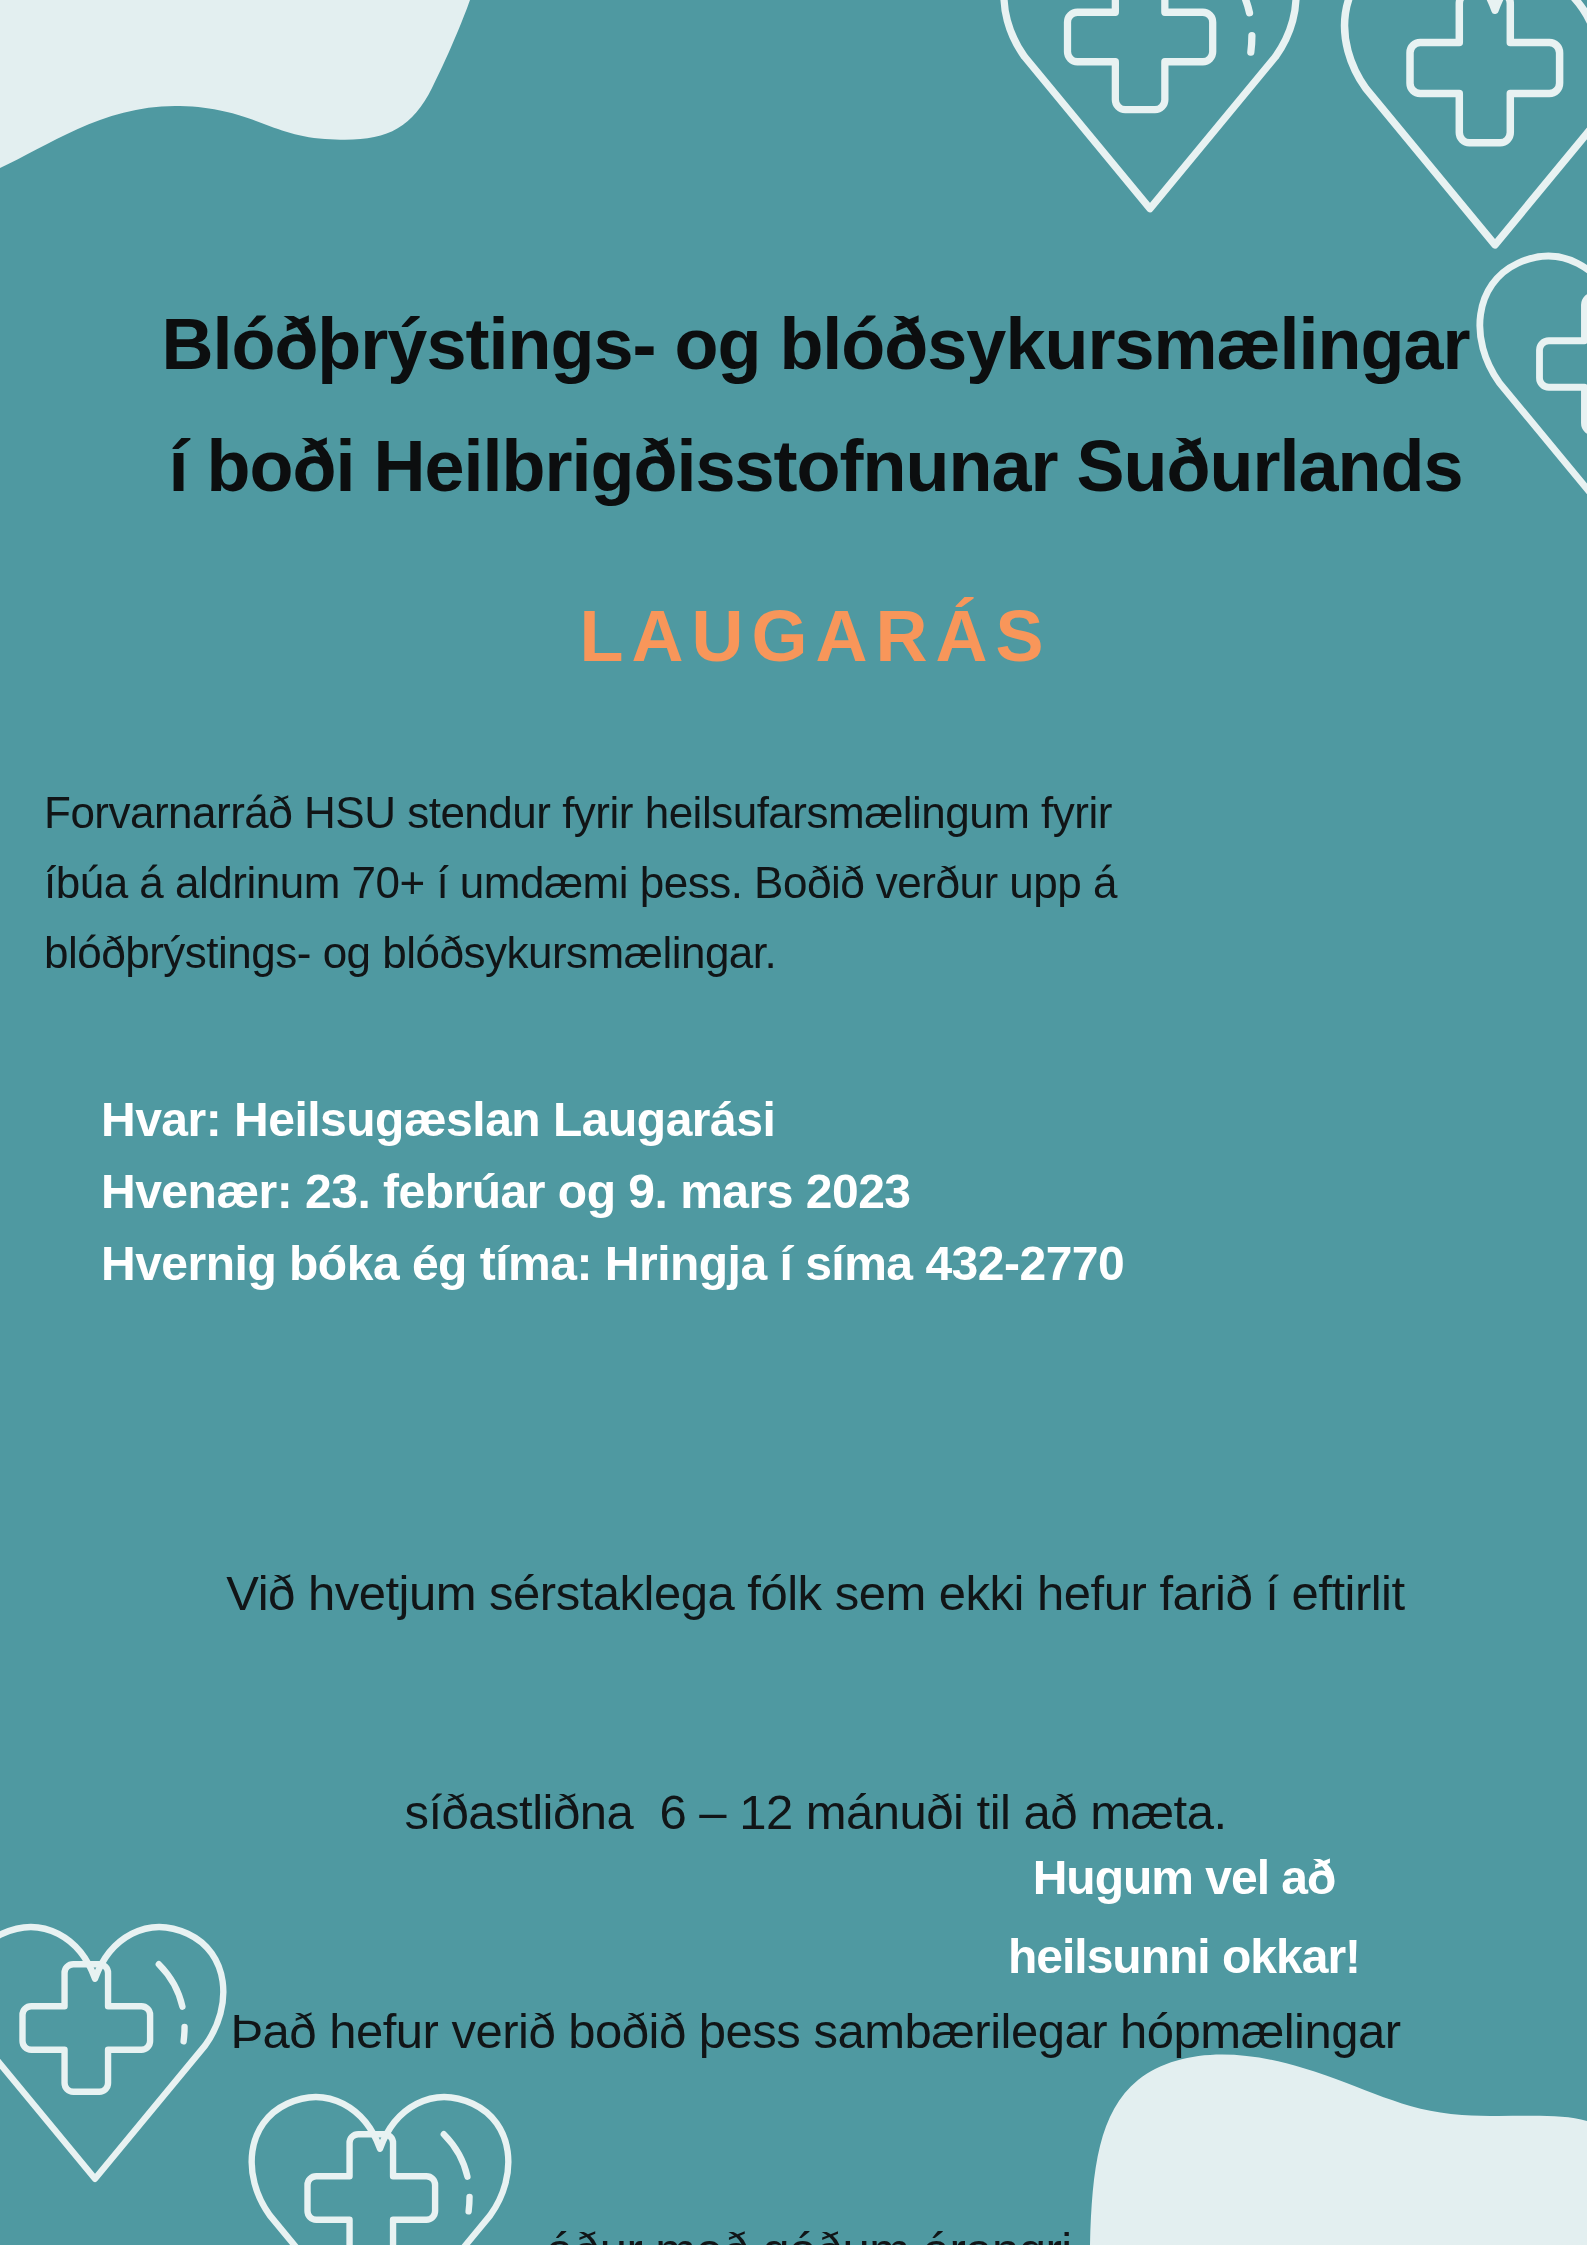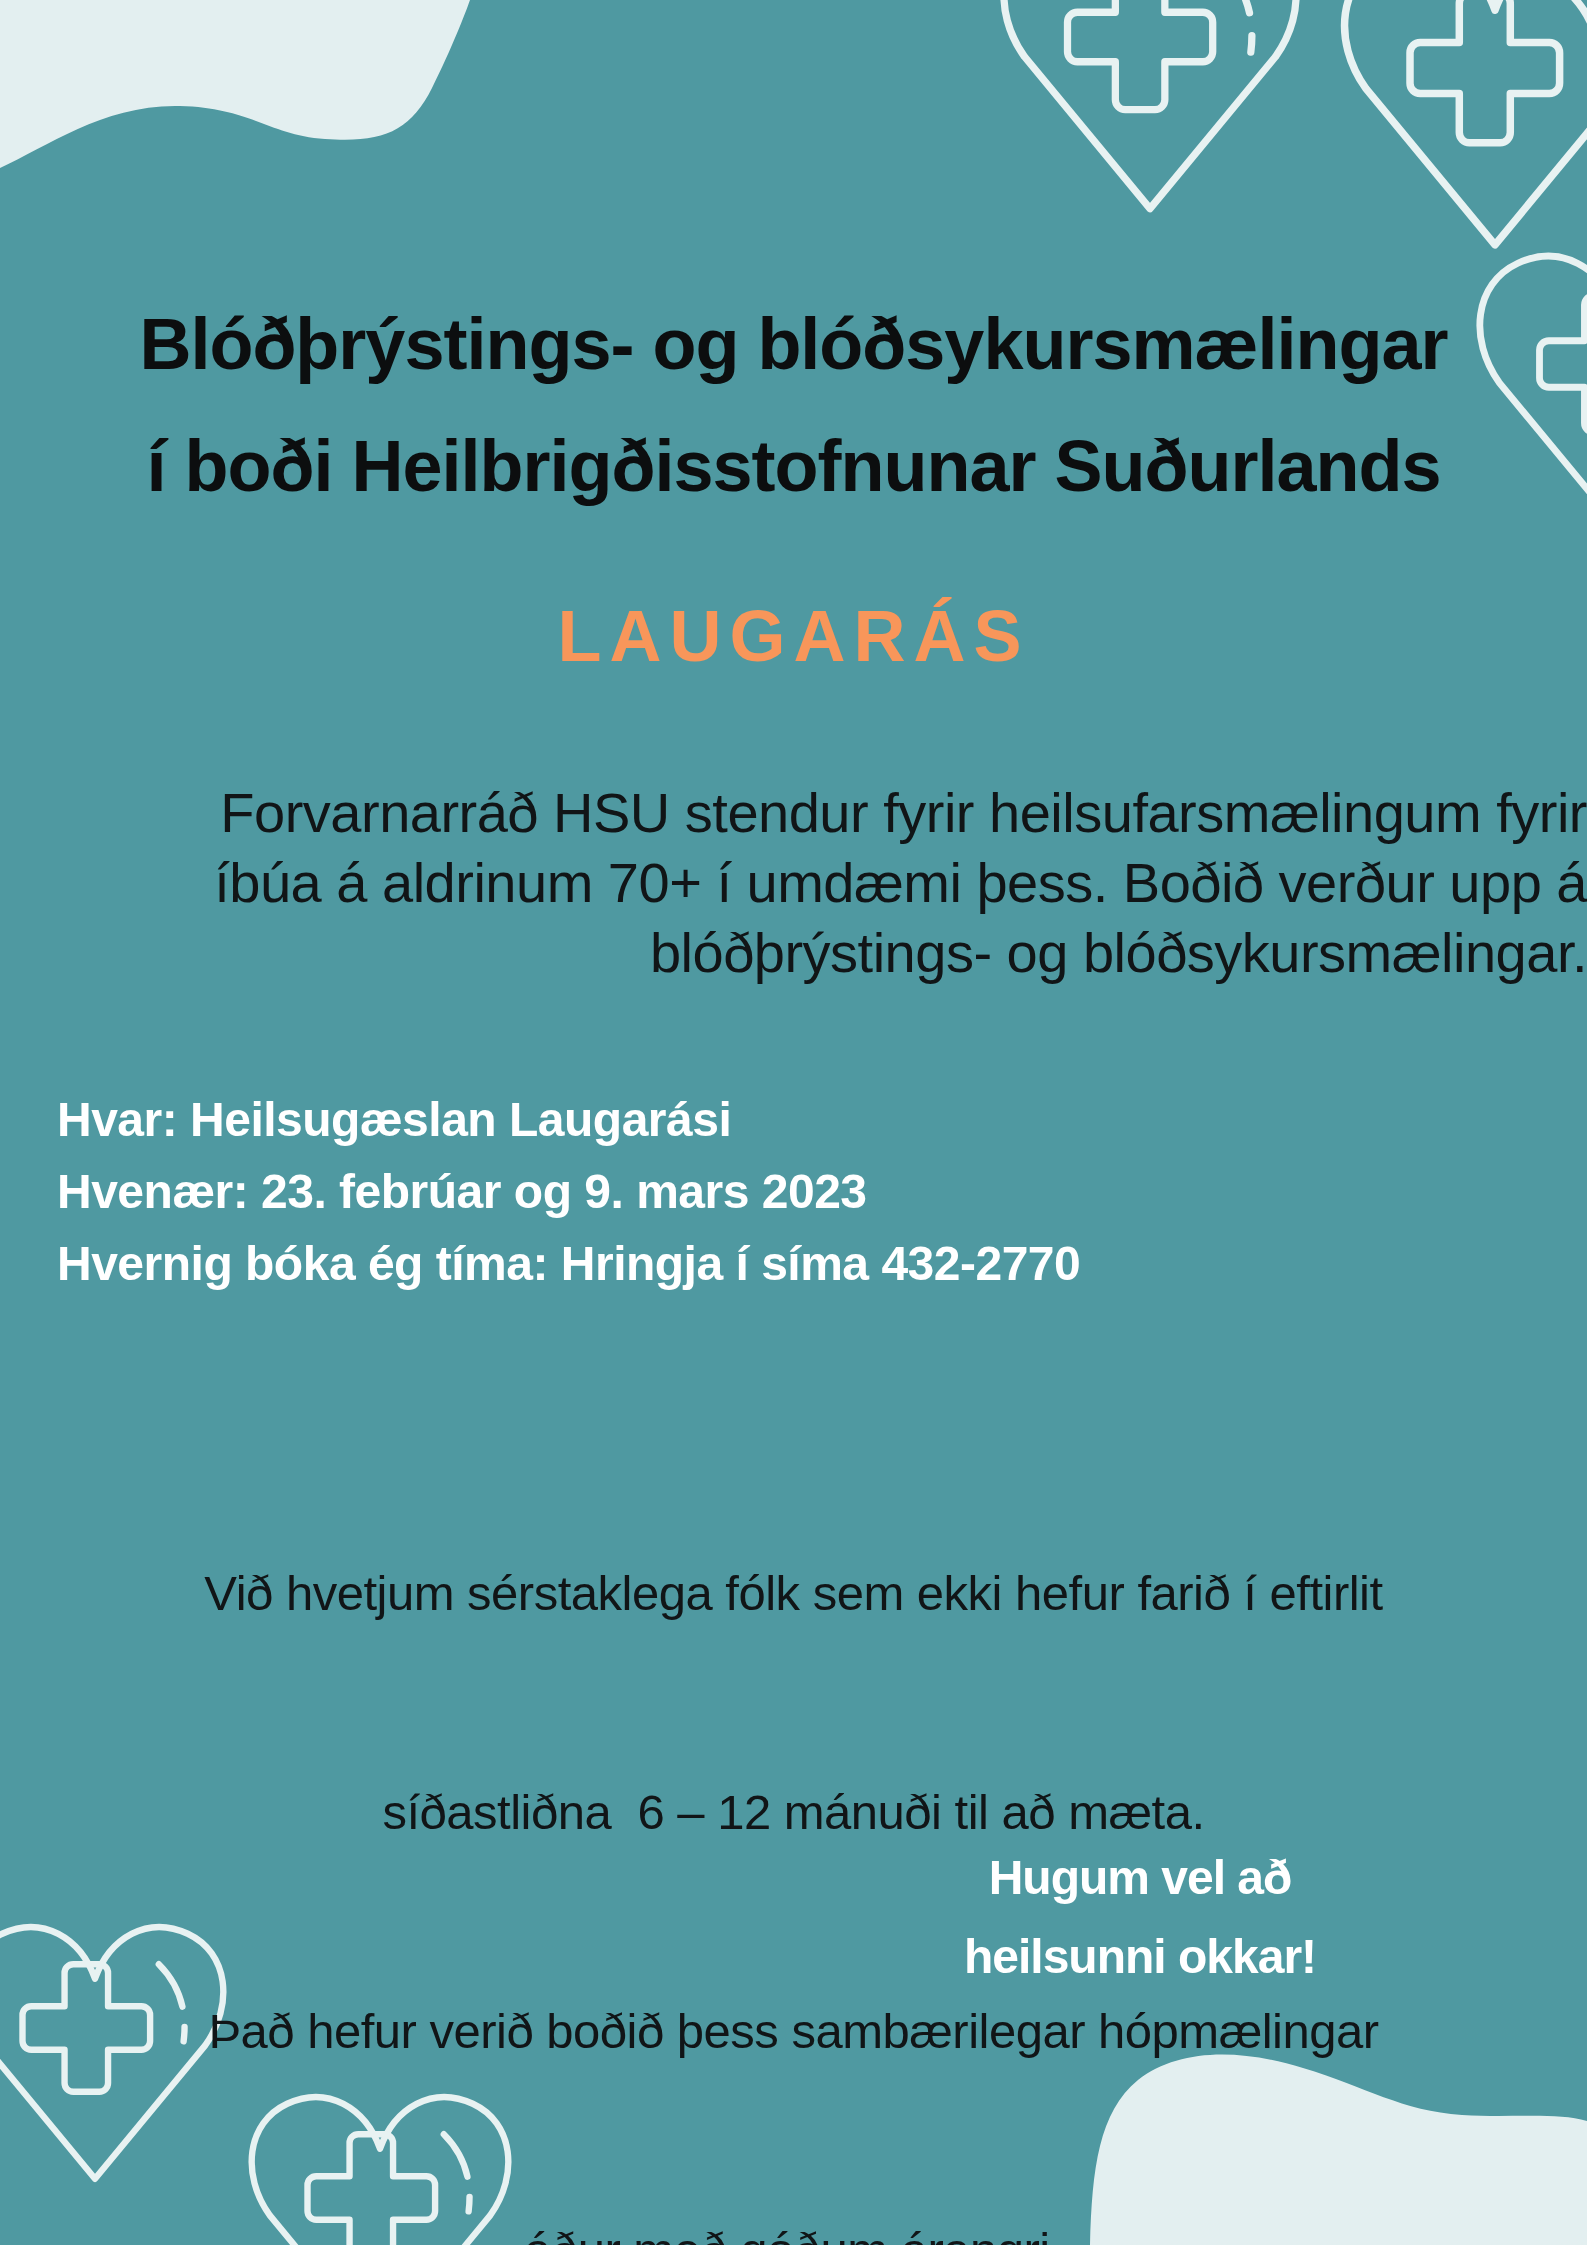--- a/index.html
+++ b/index.html
@@ -13,41 +13,41 @@
   }
   .bg-layer { position: absolute; inset: 0; width: 100%; height: 100%; display: block; }
   .blob { fill: #e3eff0; stroke: none; }
   .heart-outline, .cross-outline, .shine-line {
     fill: none;
     stroke: #e8f2f2;
     stroke-width: 2.2;
     stroke-linejoin: round;
     stroke-linecap: round;
   }
-  .text-block { position: absolute; }
+  .text-block { position: absolute; padding-left: 44px; }
   .title {
     left: 0; right: 0; top: 283px;
     text-align: center;
     font-size: 72px; font-weight: 700;
     line-height: 122px;
     letter-spacing: -1px;
     color: #0c0e0f;
   }
   .location {
     left: 0; right: 0; top: 588px;
     text-align: center;
     font-size: 72px; font-weight: 700;
     line-height: 96px;
     letter-spacing: 8px;
     color: #f8965a;
   }
   .intro {
     left: 0; right: 0; top: 778px;
-    text-align: right;
-    font-size: 56px; font-weight: 400;
+    text-align: left;
+    font-size: 44px; font-weight: 400;
     line-height: 70px;
     letter-spacing: -0.5px;
     color: #111517;
   }
   .details {
     left: 57px; top: 1084px;
     font-size: 48px; font-weight: 700;
     line-height: 72px;
     letter-spacing: -0.5px;
     color: #ffffff;

